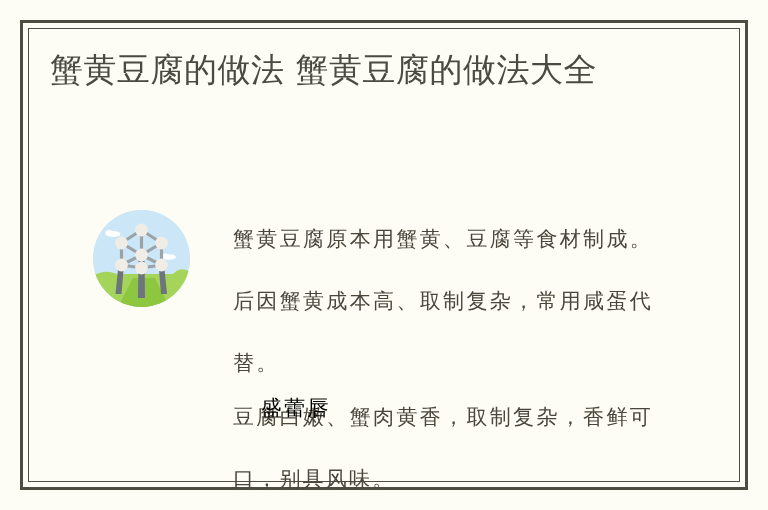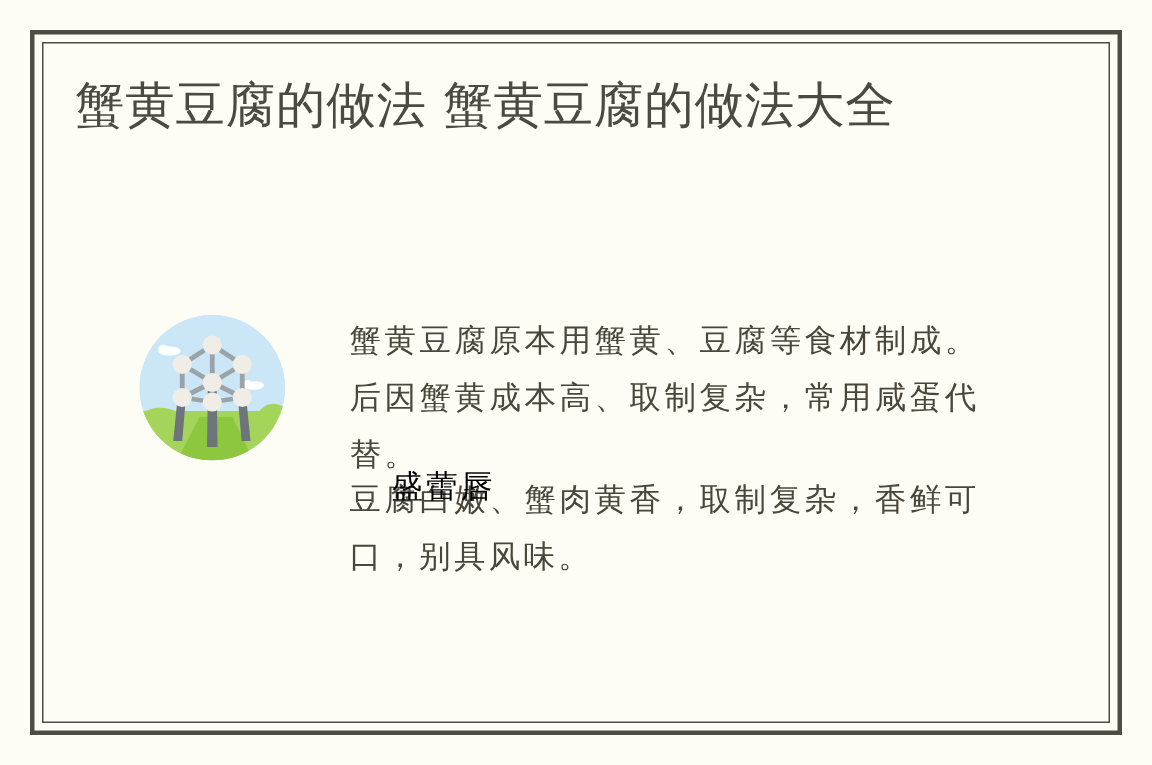--- a/index.html
+++ b/index.html
@@ -56,21 +56,21 @@
     margin: 0;
   }
 
   
   .article-body {
     position: absolute;
     left: 233px;
     top: 208px;
     width: 420px;
     font-size: 21px;
-    line-height: 38px;
+    line-height: 62px;
     color: #4a463c;
     font-family: "DejaVu Serif", "Liberation Serif", serif;
     letter-spacing: 2.2px;
     text-align: justify;
   }
   .article-body p {
     margin: 0;
   }
   .para-overlap {
     position: relative;

